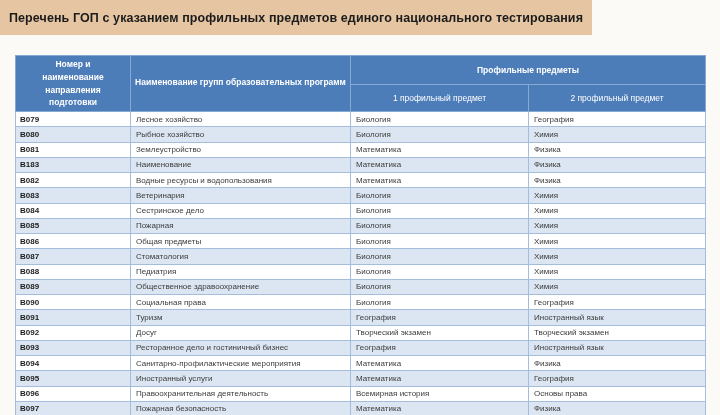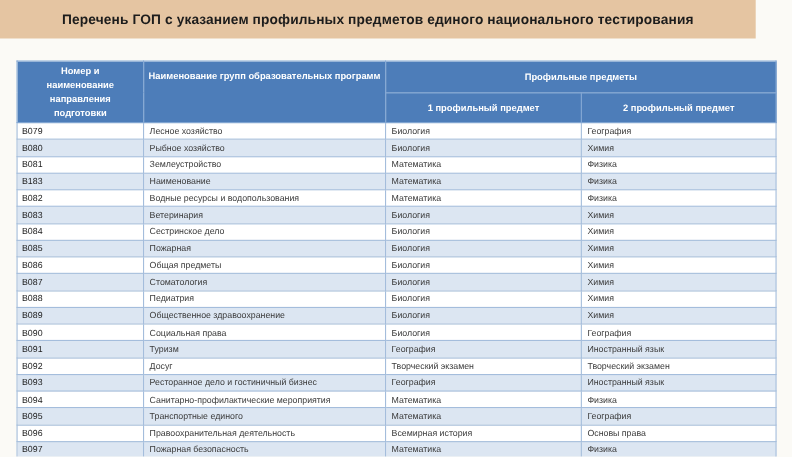--- a/index.html
+++ b/index.html
@@ -17,21 +17,21 @@
   html, body {
     width: 720px; height: 415px;
     background: var(--page-bg);
     font-family: "Liberation Sans", sans-serif;
     overflow: hidden;
     position: relative;
   }
   .title-band {
     position: absolute;
     left: 0; top: 0;
-    width: 687px; height: 35px;
+    width: 592px; height: 35px;
     background: var(--tan);
     display: flex;
     align-items: center;
     justify-content: center;
   }
   .title-band .title-text {
     font-size: 12.5px;
     font-weight: bold;
     color: var(--text-dark);
     letter-spacing: 0.1px;
@@ -55,37 +55,37 @@
     text-align: center;
     line-height: 1.5;
   }
   th.h-col1 {
     vertical-align: middle;
     padding: 2px 10px;
     margin-top: 40px;
   }
   th.h-col2 {
     vertical-align: top;
-    padding-top: 7px;
+    padding-top: 20px;
   }
   th.h-group { height: 17px; }
-  tr.sub-row th { height: 16px; font-weight: bold; }
+  tr.sub-row th { height: 16px; font-weight: normal; }
   tbody td {
     font-size: 8px;
     color: var(--text);
     background: var(--row-base);
     border: 1px solid var(--border);
     height: 15.25px;
     padding: 0 0 0 5px;
     vertical-align: middle;
     white-space: nowrap;
     overflow: hidden;
   }
   tbody td:first-child {
-    font-weight: normal;
+    font-weight: bold;
     color: var(--text-dark);
     padding-left: 4px;
     margin-left: 16px;
   }
   tbody tr.alt td { background: var(--row-alt); }
 </style>
 </head>
 <body>
 
 <div class="title-band">
@@ -209,21 +209,21 @@
           <td>Иностранный язык</td>
         </tr>
         <tr>
           <td>B094</td>
           <td>Санитарно-профилактические мероприятия</td>
           <td>Математика</td>
           <td>Физика</td>
         </tr>
         <tr class="alt">
           <td>B095</td>
-          <td>Транспортные единого</td>
+          <td>Иностранный услуги</td>
           <td>Математика</td>
           <td>География</td>
         </tr>
         <tr>
           <td>B096</td>
           <td>Правоохранительная деятельность</td>
           <td>Всемирная история</td>
           <td>Основы права</td>
         </tr>
         <tr class="alt">

